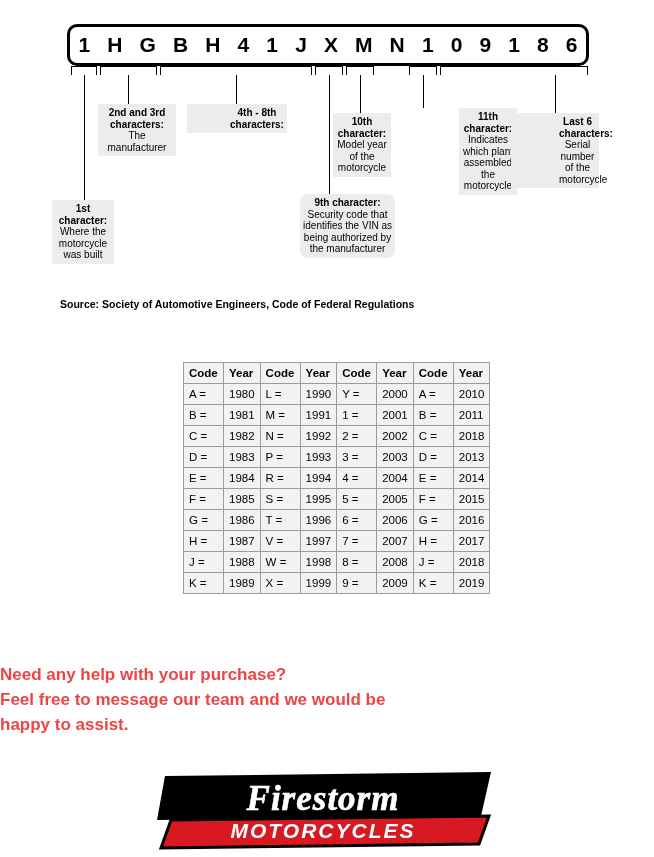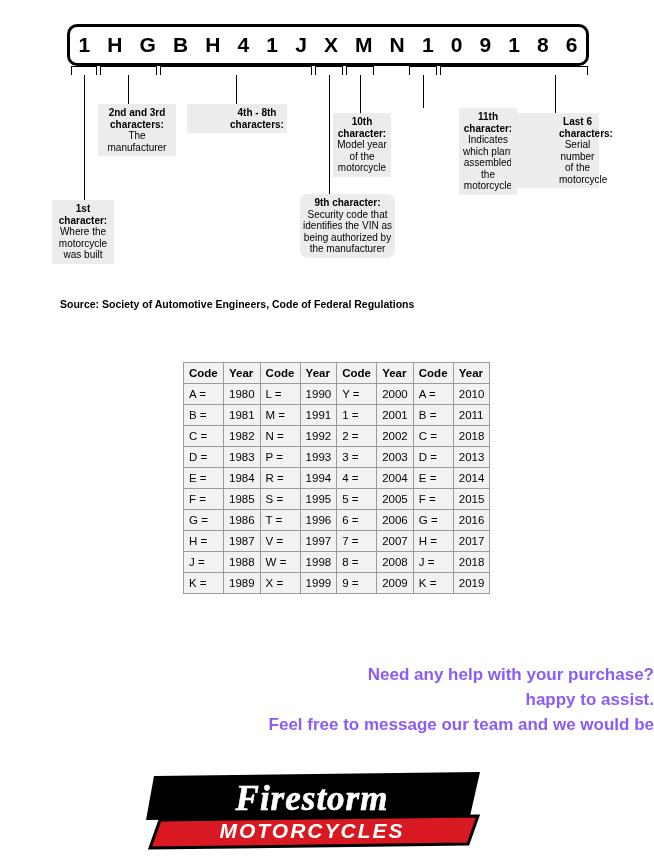--- a/index.html
+++ b/index.html
@@ -109,31 +109,31 @@
   }
   table.yeartbl td.code { width: 40px; }
   table.yeartbl td.year { width: 30px; }
 
   
   #help-block {
     position: absolute;
     left: 0;
     top: 662px;
     width: 654px;
-    text-align: right;
+    text-align: left;
     font-size: 17px;
     font-weight: bold;
     line-height: 25px;
-    color: #8b5cf6;
+    color: #ef4444;
   }
 
   
   #logo {
     position: absolute;
-    left: 140px;
+    left: 151px;
     top: 770px;
     width: 345px;
     height: 80px;
     text-decoration: underline;
   }
   #logo svg { display:block; }
 </style>
 </head>
 <body>
 
@@ -331,22 +331,22 @@
         <td class="year">2009</td>
         <td class="code">K =</td>
         <td class="year">2019</td>
       </tr>
     </tbody>
   </table>
 </div>
 
 <div id="help-block">
   <div>Need any help with your purchase?</div>
+  <div>Feel free to message our team and we would be</div>
   <div>happy to assist.</div>
-  <div>Feel free to message our team and we would be</div>
 </div>
 
 <div id="logo">
   <svg width="345" height="80" viewBox="0 0 345 80" xmlns="http://www.w3.org/2000/svg">
     <g>
       <polygon points="14,6 340,2 330,46 6,50" fill="#000000"></polygon>
       <polygon points="20,50 338,46 328,74 10,78" fill="#d81921" stroke="#000000" stroke-width="3"></polygon>
       <text x="172" y="40" text-anchor="middle" font-family="Liberation Serif, serif" font-size="35" font-style="italic" font-weight="bold" fill="#ffffff" stroke="#ffffff" stroke-width="0.6" letter-spacing="1">Firestorm</text>
       <text x="172" y="68" text-anchor="middle" font-family="Liberation Sans, sans-serif" font-size="21" font-style="italic" font-weight="bold" fill="#ffffff" letter-spacing="2">MOTORCYCLES</text>
     </g>

